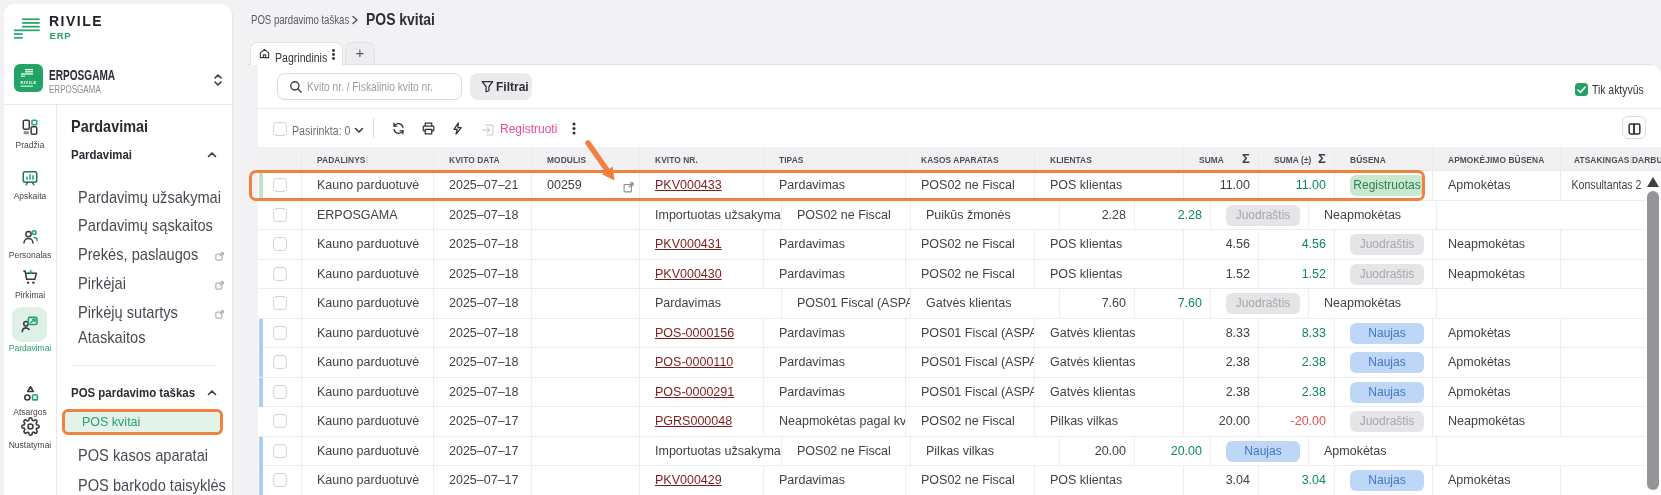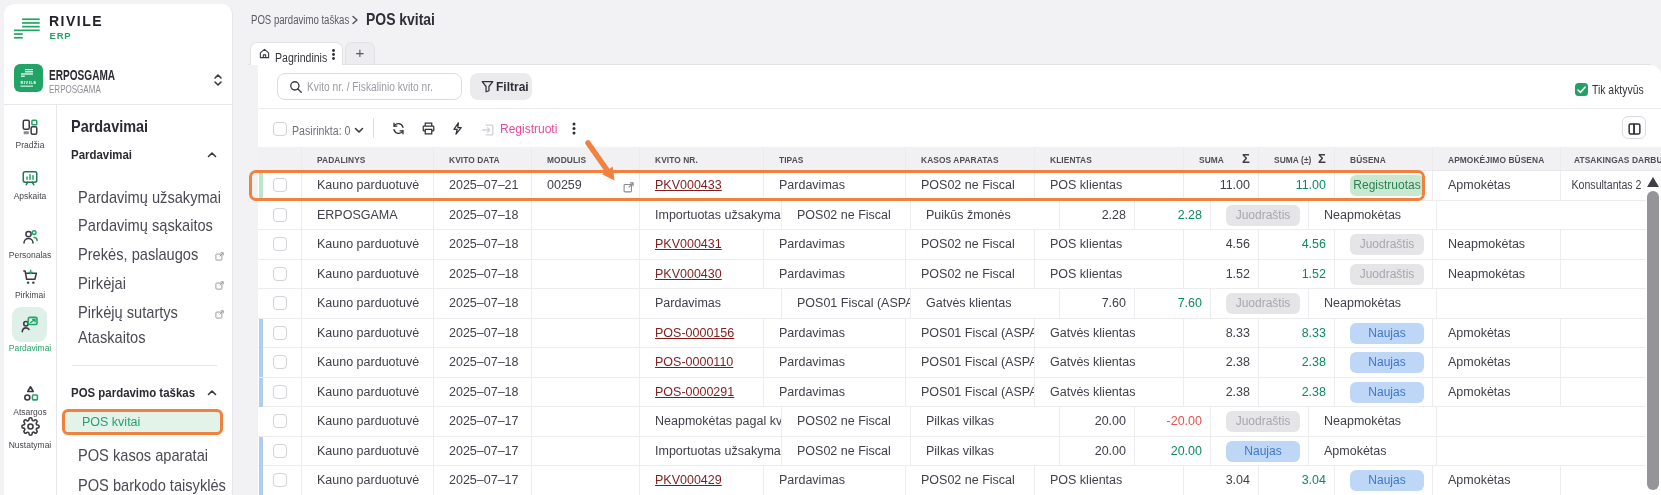--- a/index.html
+++ b/index.html
@@ -464,20 +464,21 @@
         <div class="c num" style="width:76px"><span style="color:#0e8a60">2.38</span></div>
         <div class="c bcell" style="width:98px"><span class="bdg" style="background:#bed7f7;color:#4177c6">Naujas</span></div>
         <div class="c " style="width:128px">Apmokėtas</div>
         <div class="c last" style="width:85px"></div>
       </div>
 <div class="row">
         <div class="c ctr" style="width:44px"><span class="cb"></span></div>
         <div class="c " style="width:132px">Kauno parduotuvė</div>
         <div class="c " style="width:98px">2025–07–17</div>
         <div class="c mod" style="width:108px"></div>
+        <div class="c " style="width:124px"><span class="lnk">PGRS000048</span></div>
         <div class="c " style="width:142px">Neapmokėtas pagal kvitą</div>
         <div class="c " style="width:129px">POS02 ne Fiscal</div>
         <div class="c " style="width:149px">Pilkas vilkas</div>
         <div class="c num" style="width:75px">20.00</div>
         <div class="c num" style="width:76px"><span style="color:#e5514e">-20.00</span></div>
         <div class="c bcell" style="width:98px"><span class="bdg" style="background:#e5e5e7;color:#a7a7ae">Juodraštis</span></div>
         <div class="c " style="width:128px">Neapmokėtas</div>
         <div class="c last" style="width:85px"></div>
       </div>
 <div class="row">

